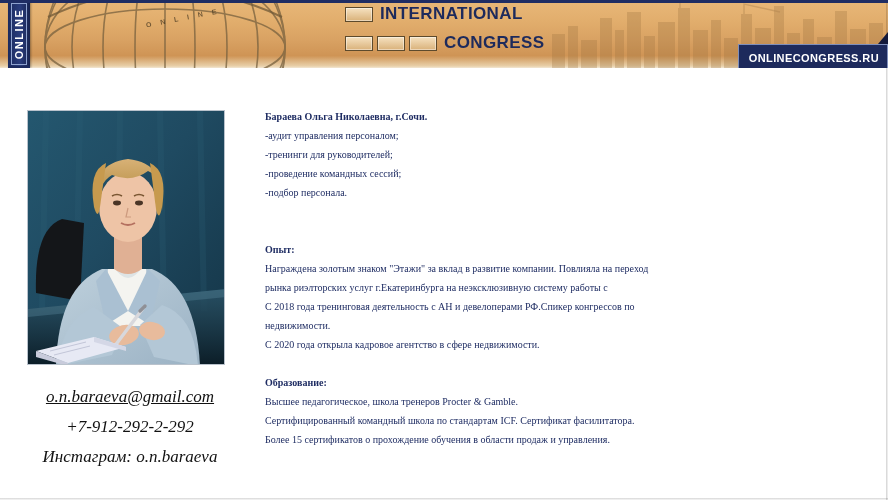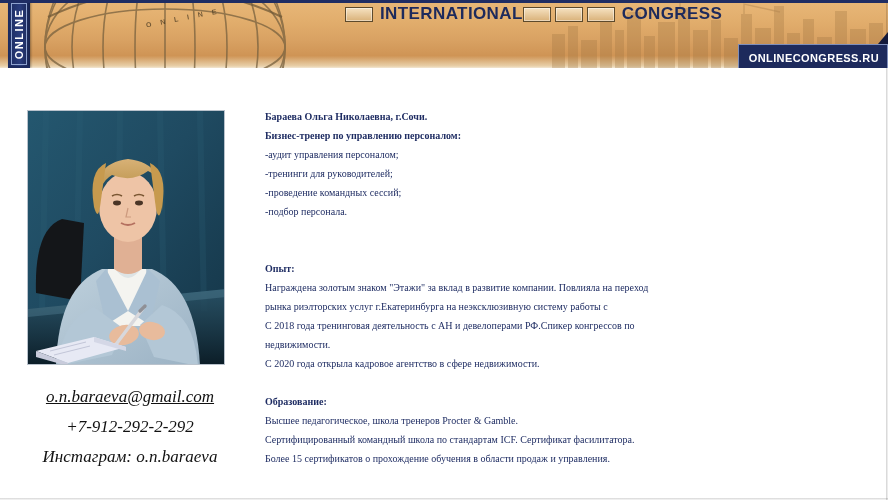--- a/index.html
+++ b/index.html
@@ -127,22 +127,22 @@
     z-index: 2;
     opacity: 0.55;
   }
 
   
   .logo {
     position: absolute;
     left: 345px; top: 6px;
     z-index: 6;
     display: flex;
-    flex-direction: row;
-    gap: 0;
+    flex-direction: column;
+    gap: 13px;
   }
   .logo-row {
     display: flex;
     align-items: center;
     gap: 4px;
     height: 16px;
   }
   .logo-sq {
     width: 28px;
     height: 15px;
@@ -406,21 +406,20 @@
 
   <div class="contact">
     <div class="contact-line contact-email">o.n.baraeva@gmail.com</div>
     <div class="contact-line">+7-912-292-2-292</div>
     <div class="contact-line">Инстаграм: o.n.baraeva</div>
   </div>
 
   <div class="content">
     <div>
       <div class="txt bold">Бараева Ольга Николаевна, г.Сочи.</div>
-      <div class="txt bold">Бизнес-тренер по управлению персоналом:</div>
       <div class="txt">-аудит управления персоналом;</div>
       <div class="txt">-тренинги для руководителей;</div>
       <div class="txt">-проведение командных сессий;</div>
       <div class="txt">-подбор персонала.</div>
     </div>
 
     <div class="spacer"></div>
     <div class="spacer"></div>
 
     <div>

